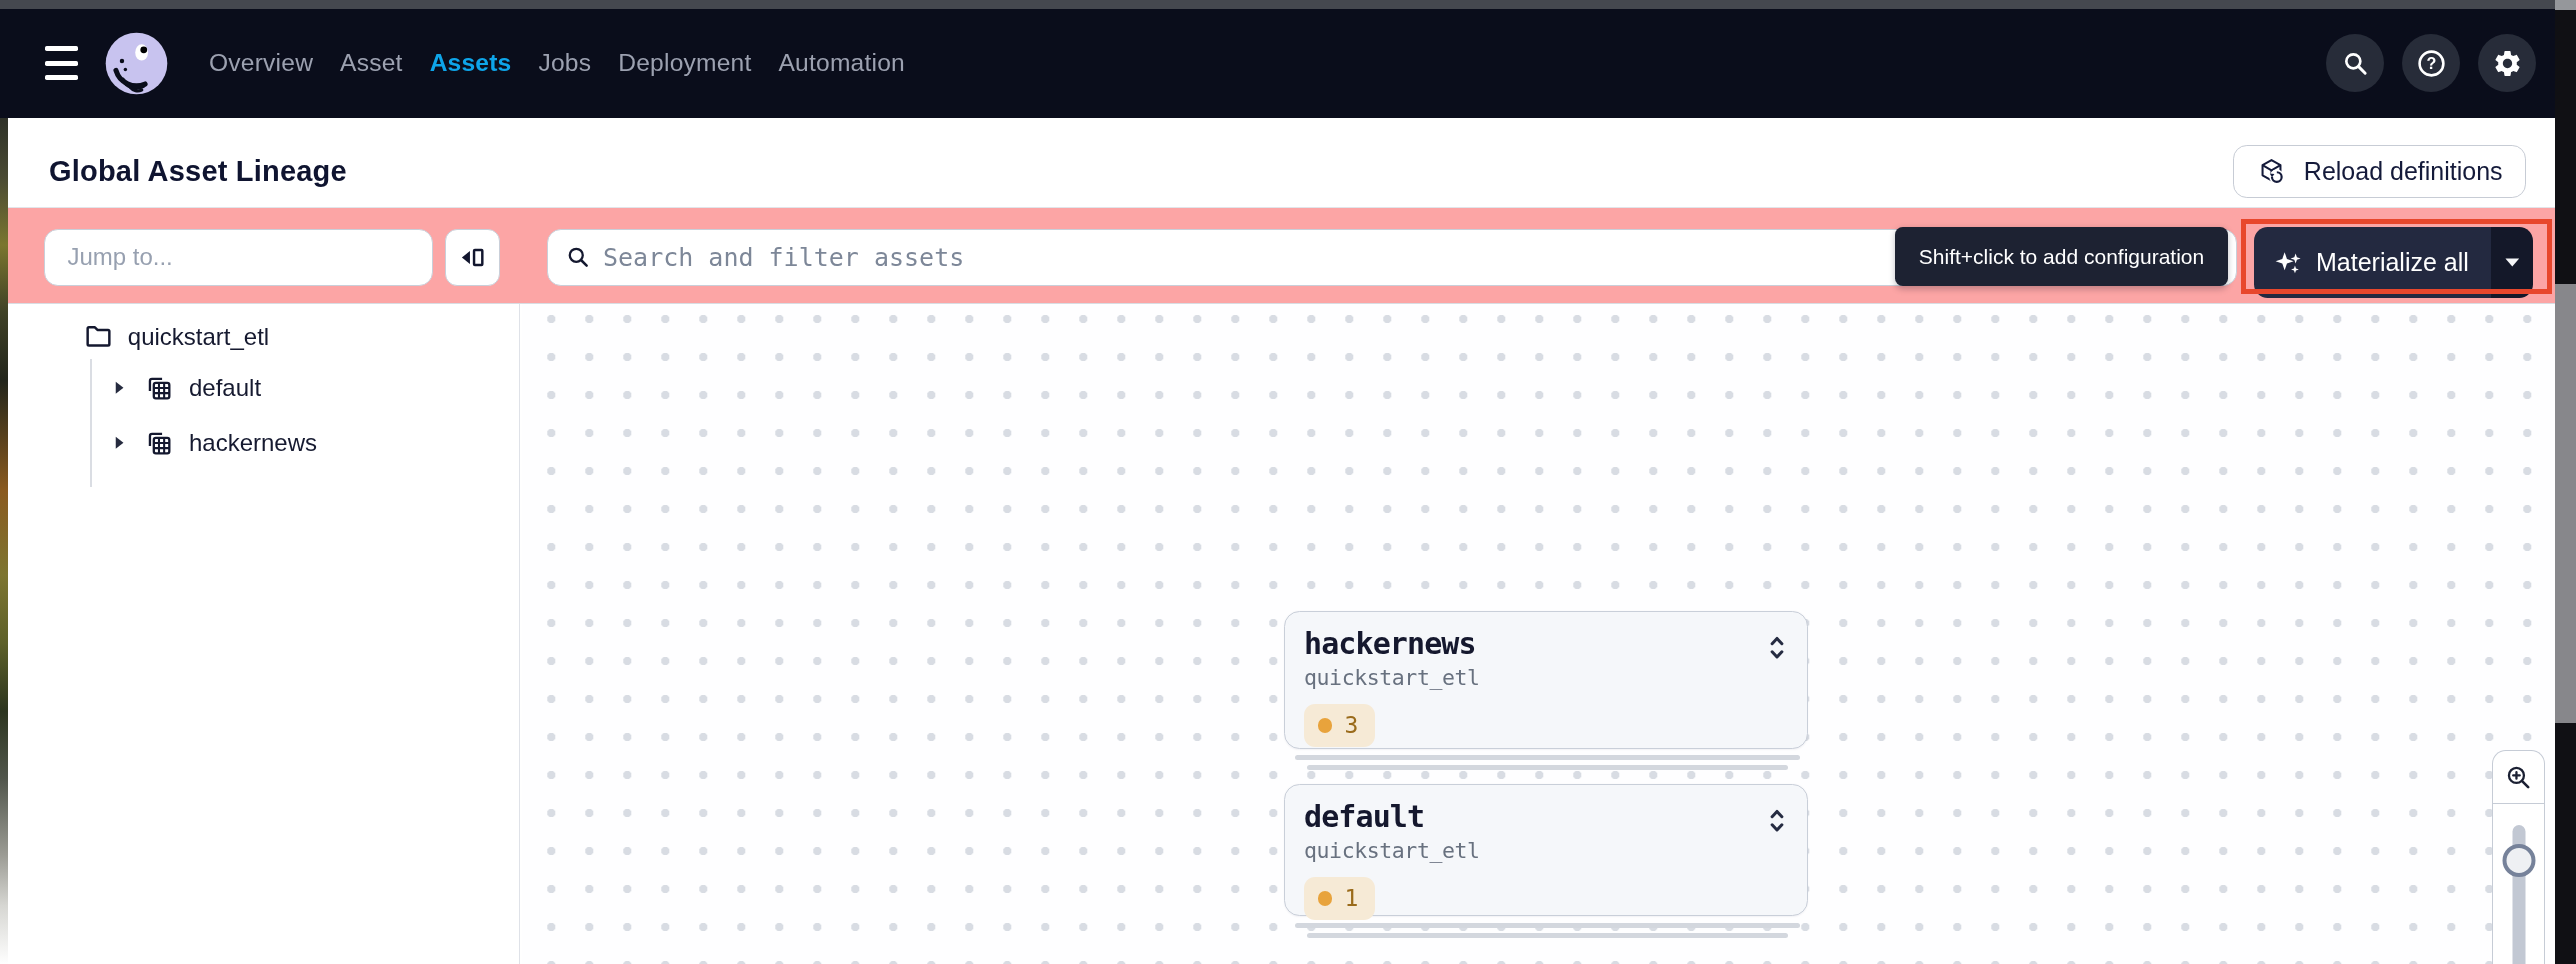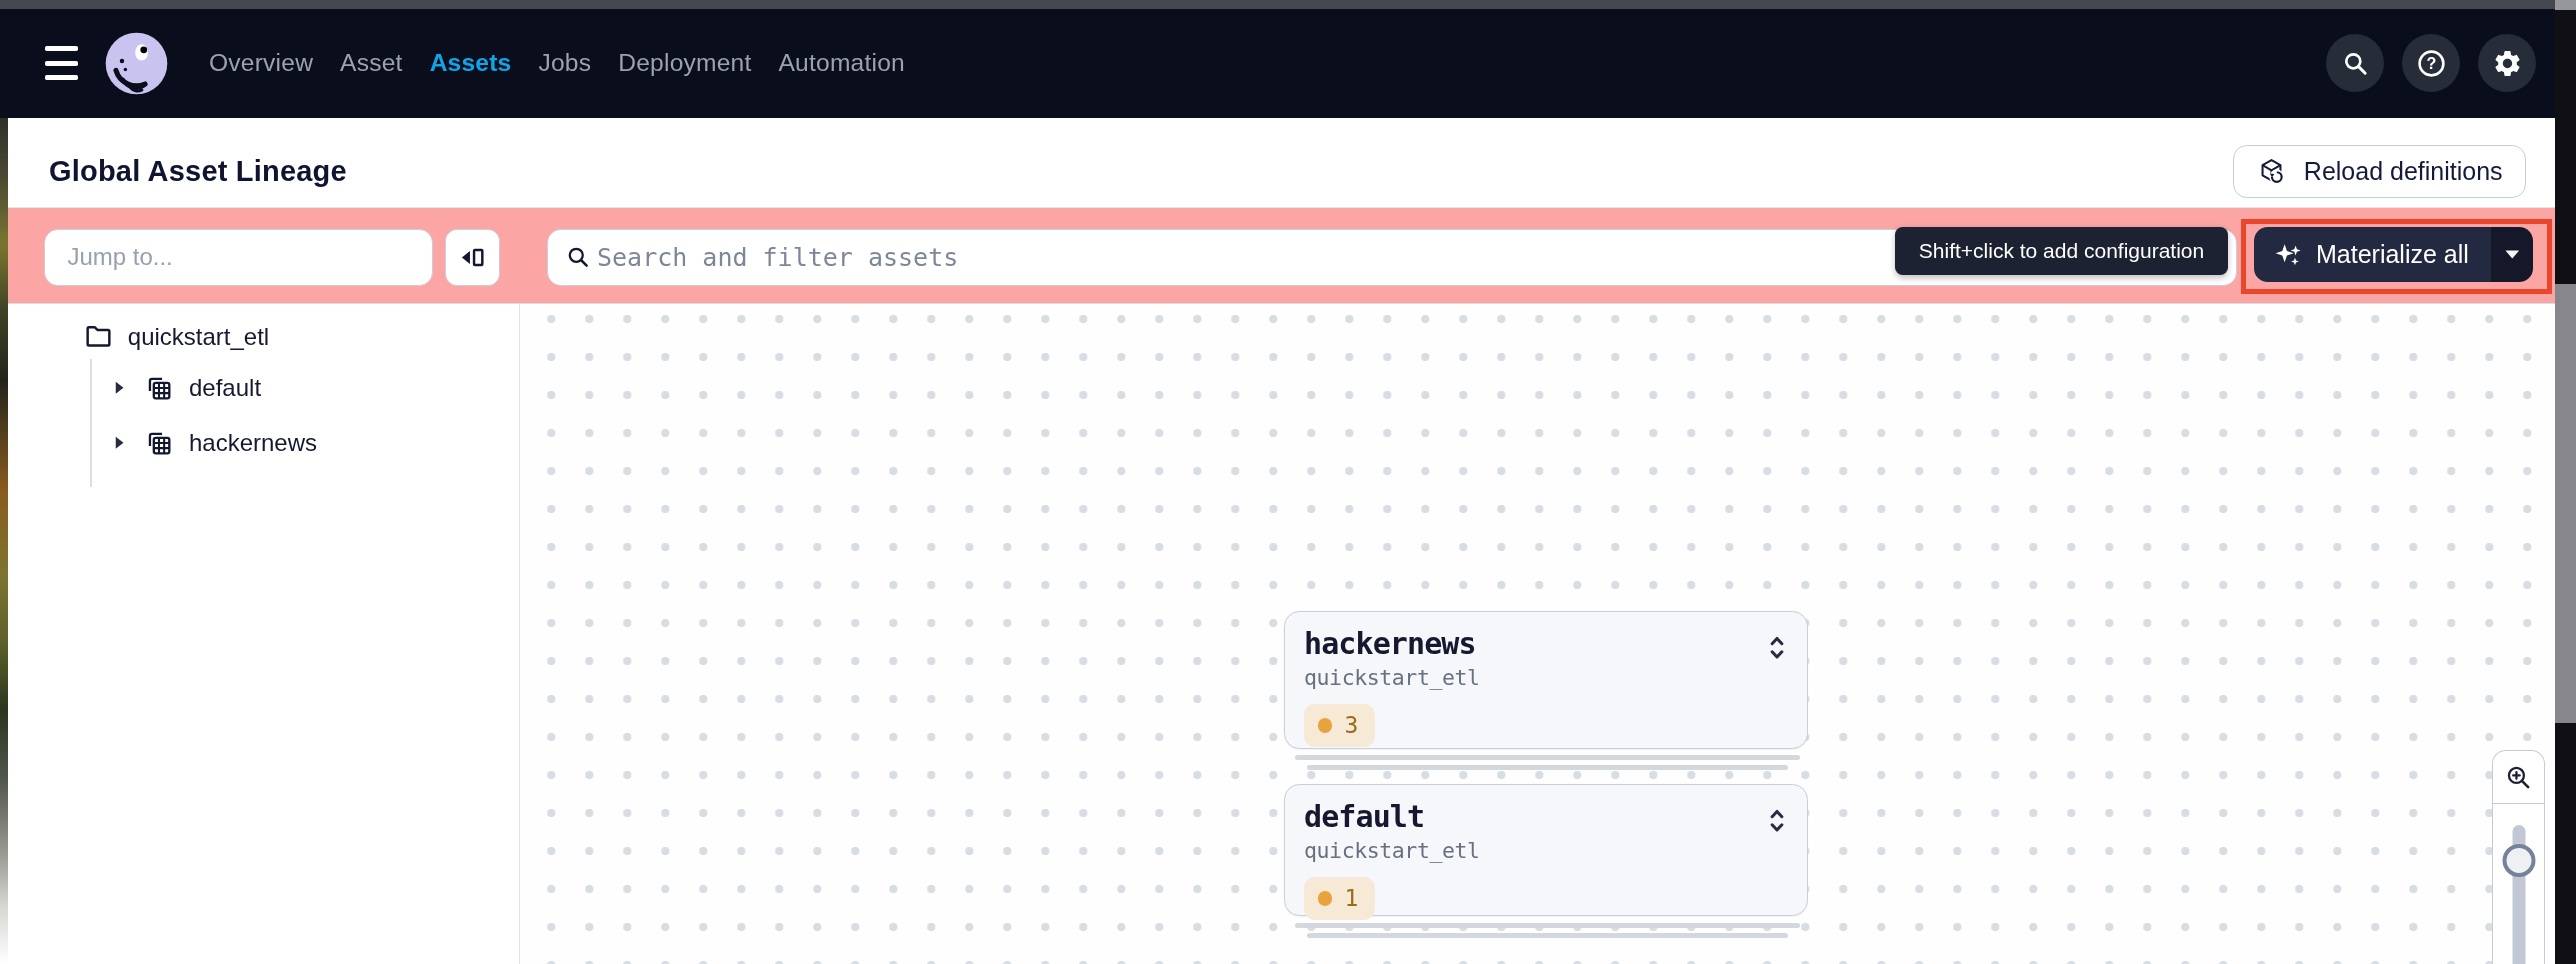--- a/index.html
+++ b/index.html
@@ -38,27 +38,27 @@
                 border:1.7px solid #c9cfd9; border-radius:13.8px; padding:0 22.4px;
                 font-size:24px; color:#2a2f45; background:#fff; outline:none;
                 font-family:"Liberation Sans", sans-serif; }
   .jump-input::placeholder { color:#97a0b0; }
   .collapse-btn { position:absolute; left:445px; top:20.7px; width:55px; height:57px;
                   border:1.7px solid #c9cfd9; border-radius:12px; background:#fff;
                   display:flex; align-items:center; justify-content:center; cursor:pointer; }
   .search-wrap { position:absolute; left:547px; top:20.7px; width:1690px; height:57px;
                  border:1.7px solid #c9cfd9; border-radius:13.8px; background:#fff;
                  display:flex; align-items:center; padding:0 17px; }
-  .search-input { border:none; outline:none; flex:1; margin-left:6px;
+  .search-input { border:none; outline:none; flex:1; margin-left:12px;
                   font-family:"DejaVu Sans Mono", monospace; font-size:25px; color:#2a2f45; background:transparent; }
   .search-input::placeholder { color:#7d8798; }
-  .tooltip { position:absolute; left:1895px; top:19px; width:333px; height:48px; background:#1d2232;
+  .tooltip { position:absolute; left:1895px; top:19px; width:333px; height:59px; background:#1d2232;
              border-radius:7.8px; color:#fff; font-size:21px; display:flex; align-items:center;
              justify-content:center; z-index:4; box-shadow:0 2.6px 6.9px rgba(10,13,27,.25); }
-  .mat-group { position:absolute; left:2254px; top:19px; height:55px; display:flex; z-index:3; border-radius:13.8px; overflow:hidden; cursor:pointer; }
+  .mat-group { position:absolute; left:2254px; top:19px; height:71px; display:flex; z-index:3; border-radius:13.8px; overflow:hidden; cursor:pointer; }
   .mat-main { background:#232940; display:flex; align-items:center; gap:12px; padding:0 22.4px 0 19px;
               color:#fff; font-size:25px; }
   .mat-dd { width:42px; background:#141829; display:flex; align-items:center; justify-content:center; }
   .annotation { position:absolute; left:2241px; top:11.2px; width:311px; height:75px;
                 border:5.2px solid #e8472c; z-index:5; pointer-events:none; }
 
   
   .sidebar { position:absolute; left:0; top:304px; width:520px; height:661px; background:#fff;
              border-right:1.7px solid #dfe2e8; }
   .tree-row { position:absolute; display:flex; align-items:center; cursor:pointer; }

